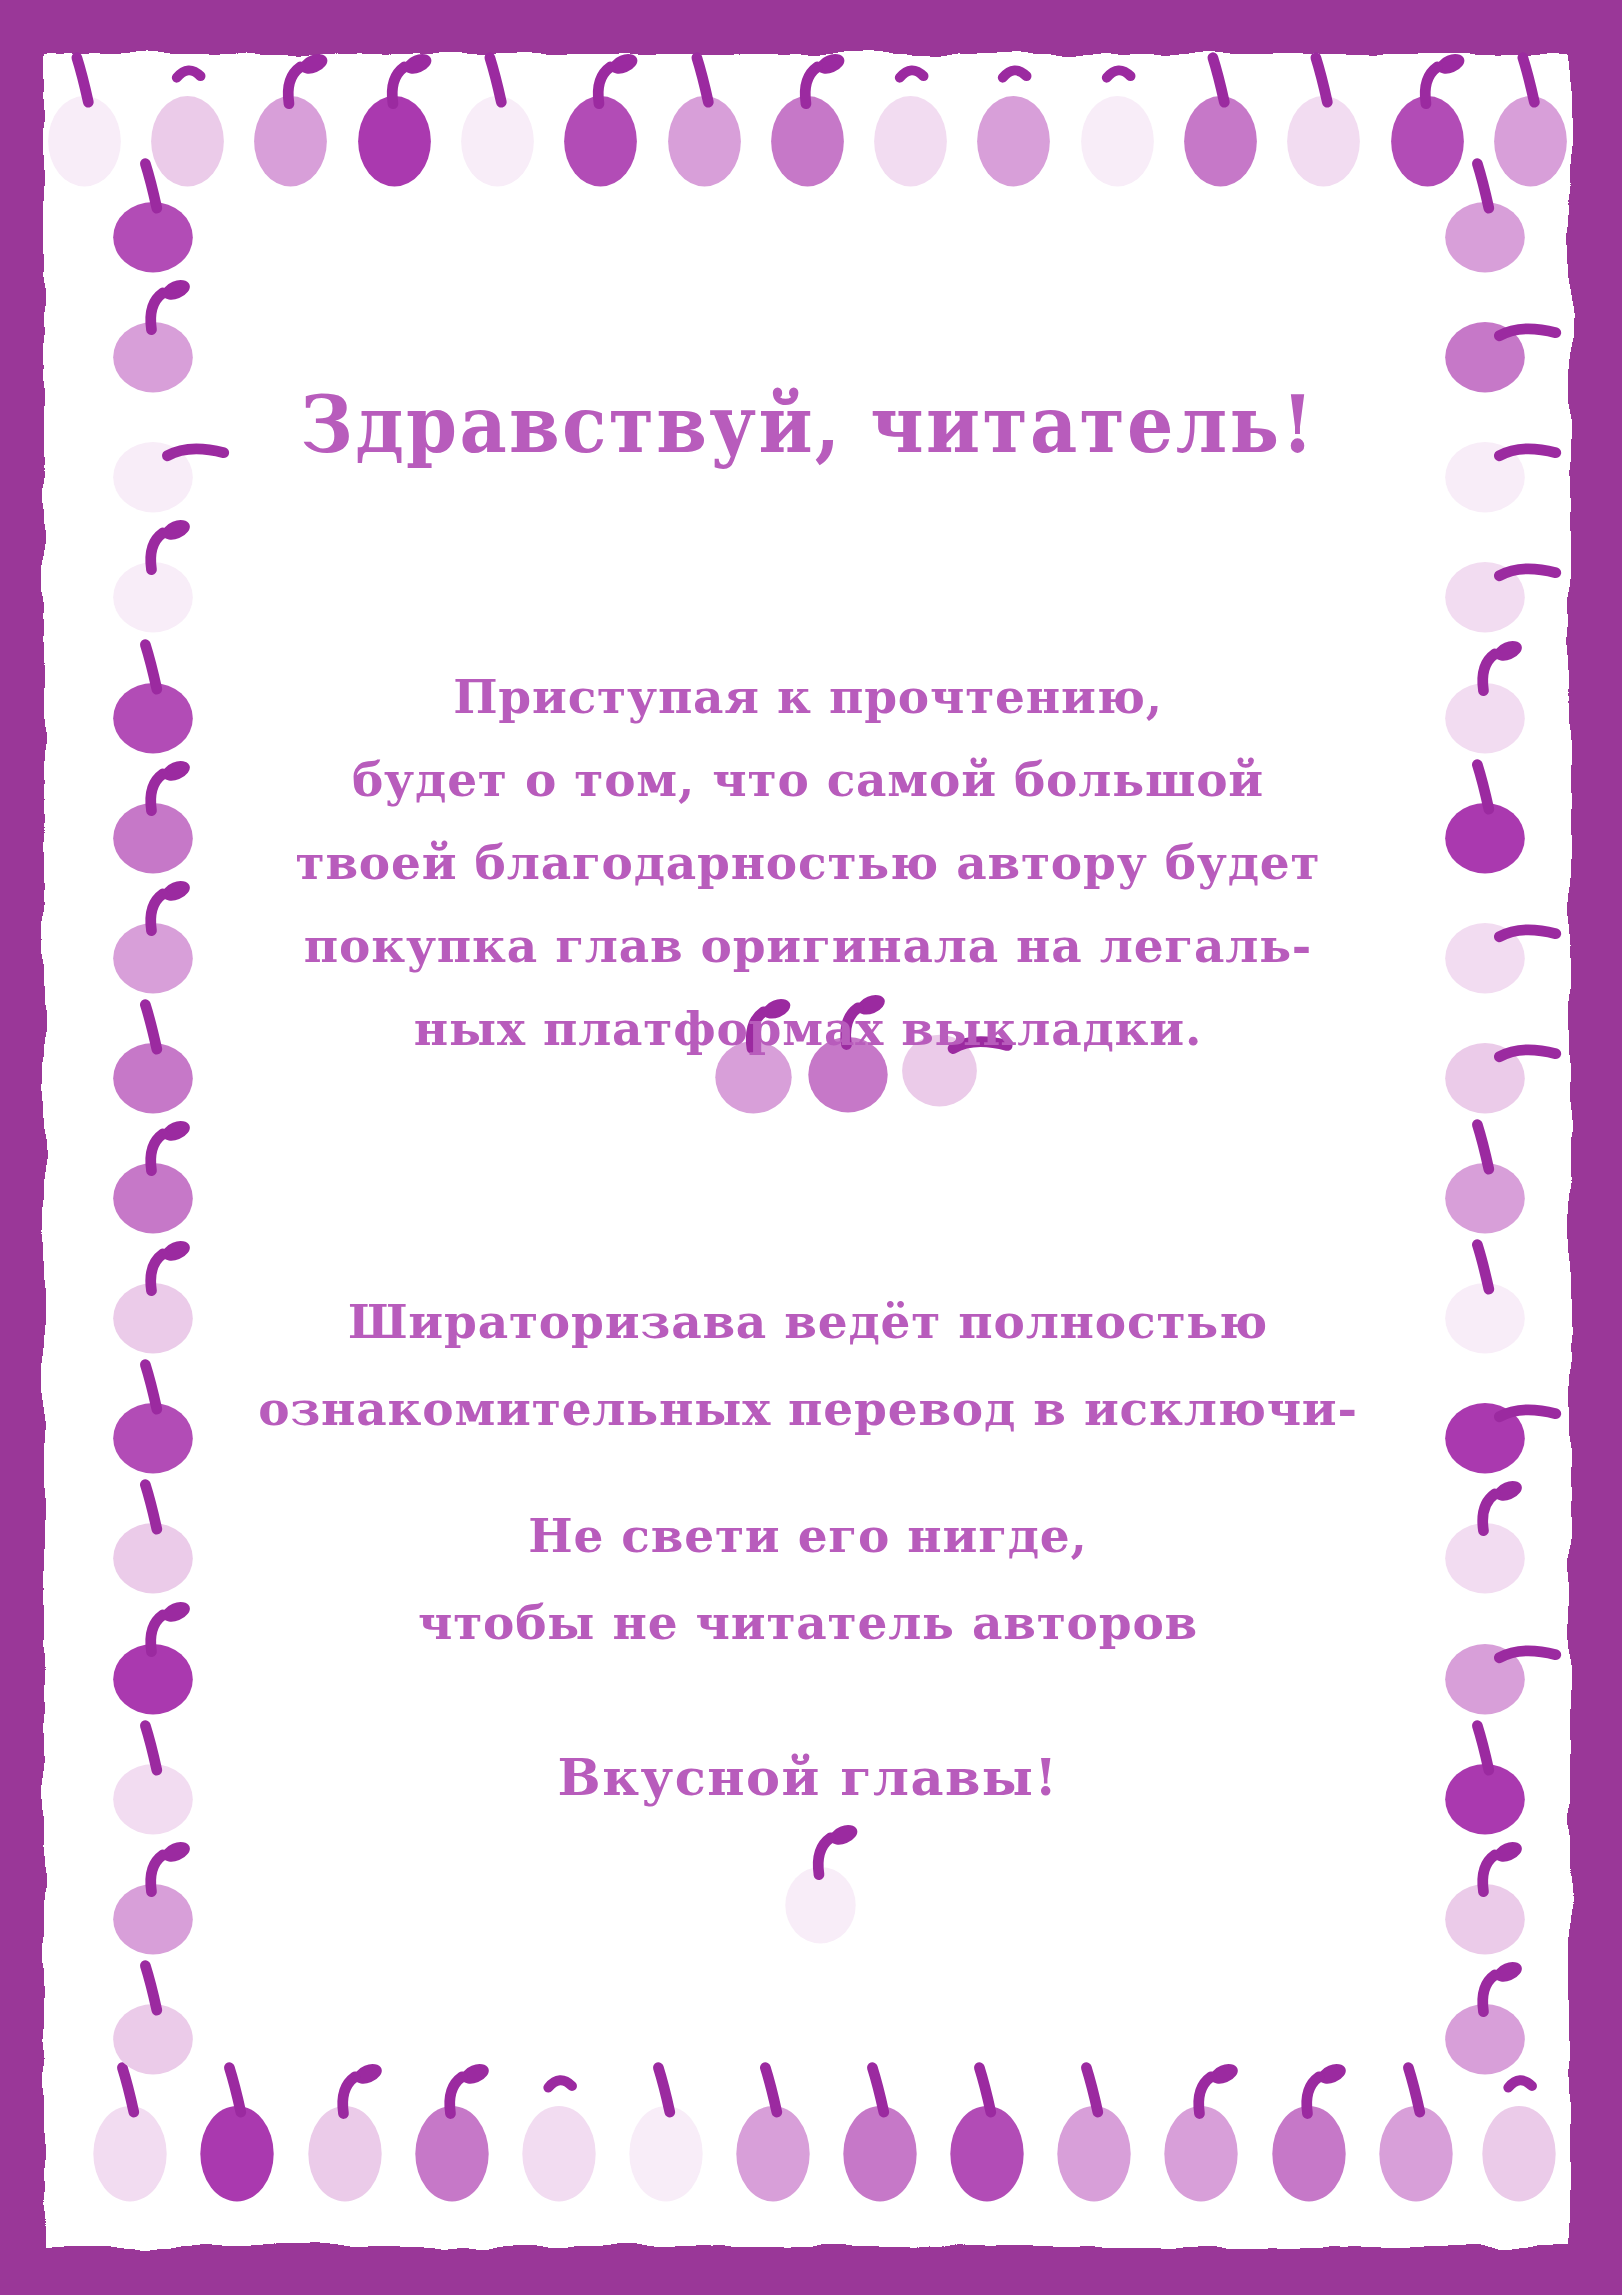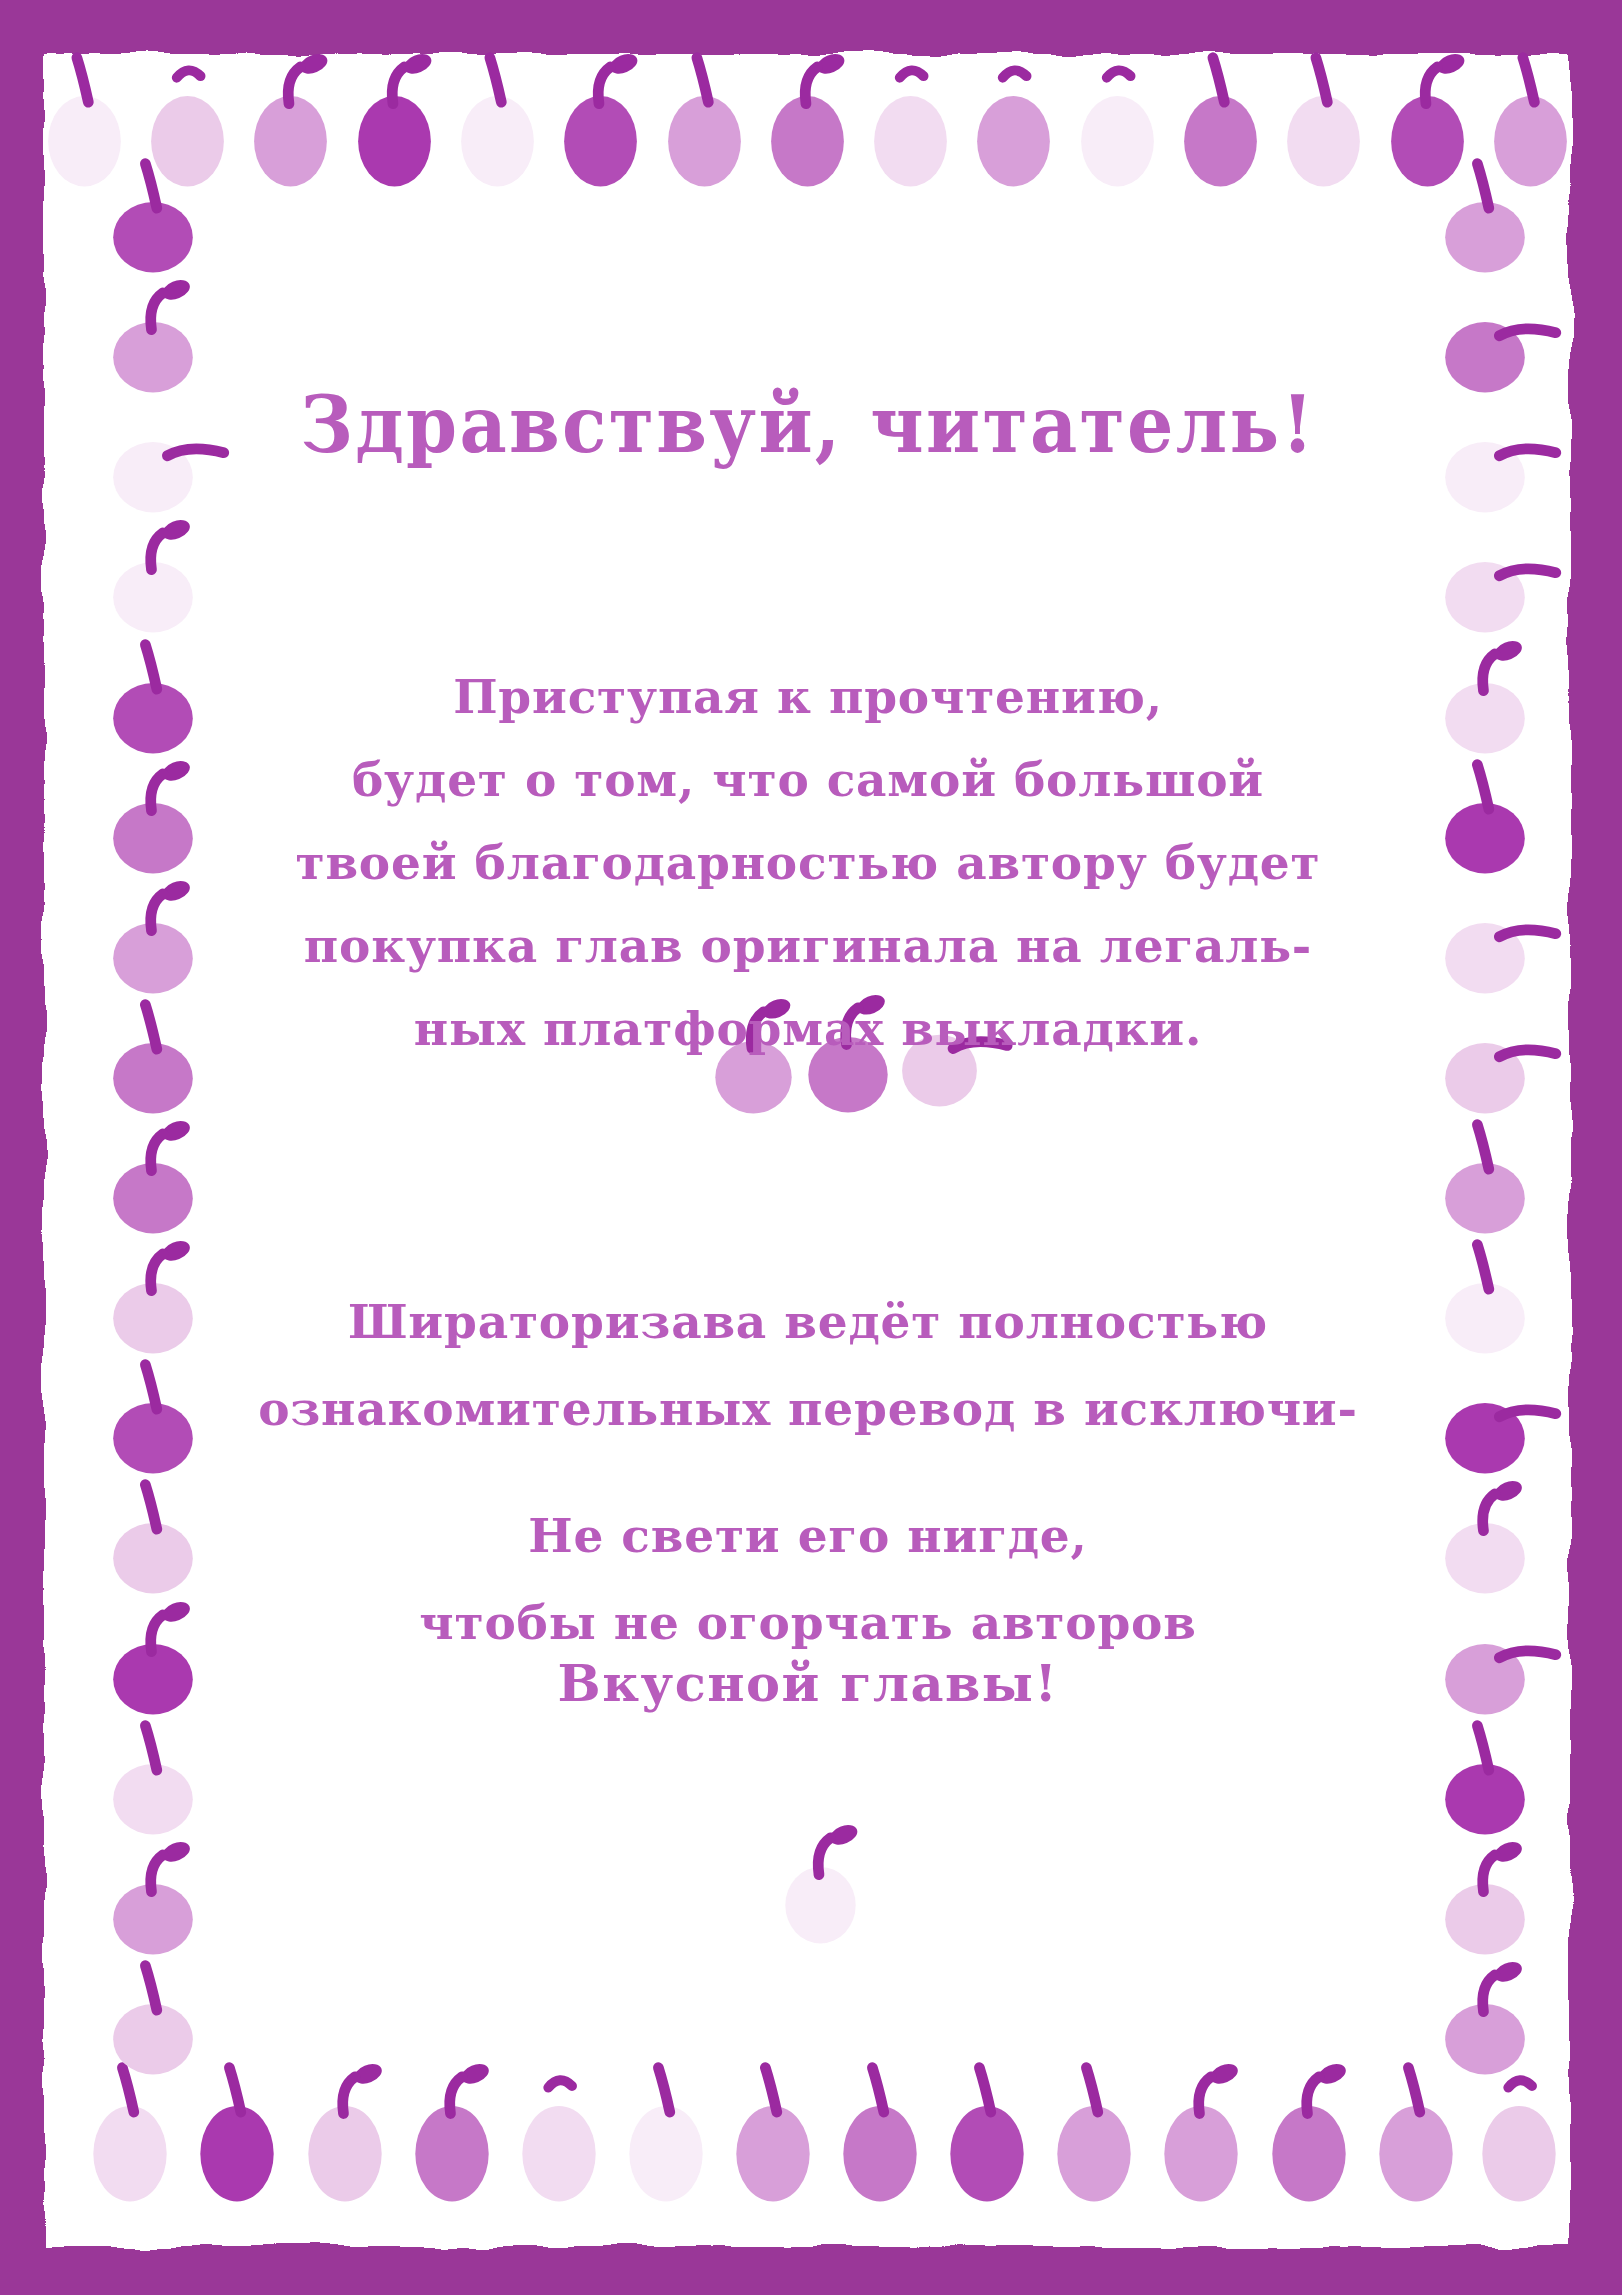--- a/index.html
+++ b/index.html
@@ -29,21 +29,21 @@
     top:381px;font-size:73px;font-weight:bold;letter-spacing:2.3px;
     transform:scaleY(1.08);
   }
   .para{font-size:47px;font-weight:bold;letter-spacing:0.8px;}
   .para .line{height:60px;line-height:60px;margin-top:23px;}
   .para.wide .line{height:64px;line-height:64px;}
   #para1{top:644px;}
   #para2{top:1267px;}
   #para3{top:1481px;}
   .closing{
-    top:1650px;font-size:51px;font-weight:bold;letter-spacing:1.5px;height:67px;line-height:67px;
+    top:1744px;font-size:51px;font-weight:bold;letter-spacing:1.5px;height:67px;line-height:67px;
   }
   #svgdefs{position:absolute;width:0;height:0;}
 </style>
 </head>
 <body>
 
 <svg id="svgdefs" xmlns="http://www.w3.org/2000/svg">
   <defs>
     <filter id="rough-edge" x="-5%" y="-5%" width="110%" height="110%">
       <feTurbulence type="fractalNoise" baseFrequency="0.014" numOctaves="3" seed="7" result="n"></feTurbulence>
@@ -351,17 +351,17 @@
   <div class="line">ных платформах выкладки.</div>
 </div>
 
 <div class="textblock para wide" id="para2">
   <div class="line">Шираторизава ведёт полностью</div>
   <div class="line">ознакомительных перевод в исключи-</div>
 </div>
 
 <div class="textblock para wide" id="para3">
   <div class="line">Не свети его нигде,</div>
-  <div class="line">чтобы не огорчать авторов</div>
+  <div class="line">чтобы не читатель авторов</div>
 </div>
 
 <div class="textblock closing">Вкусной главы!</div>
 
 
 </body></html>

